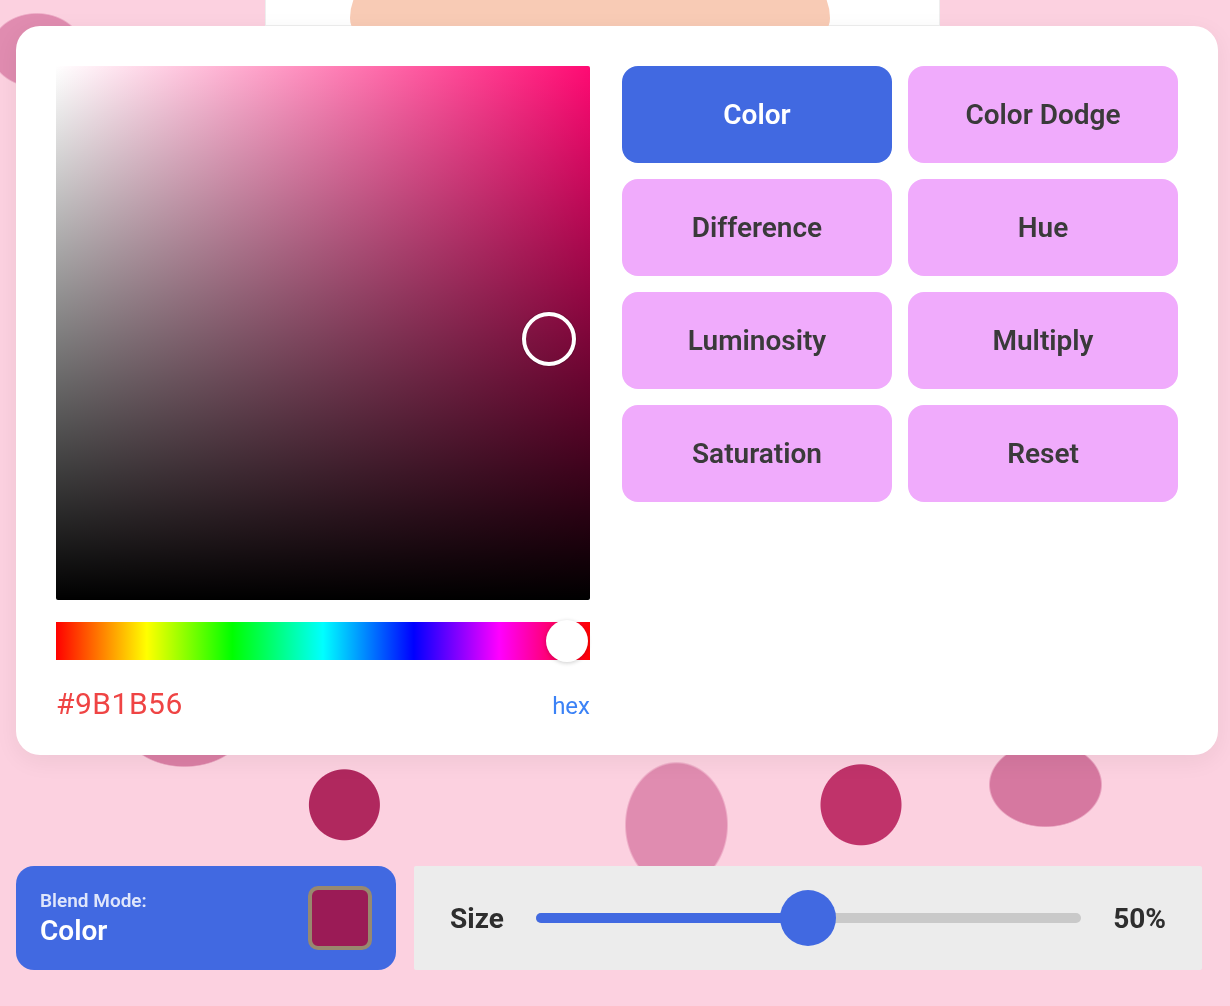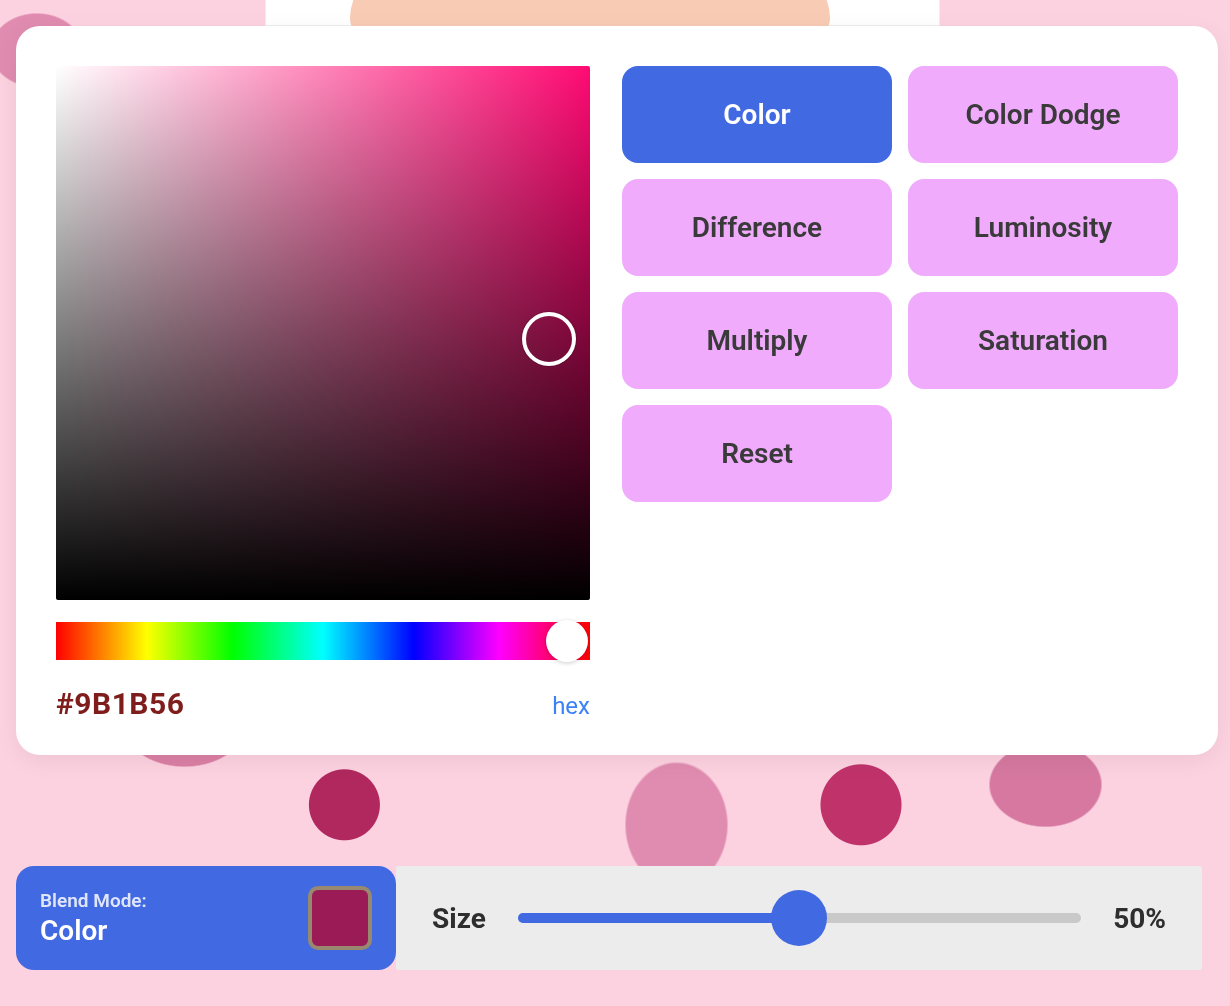--- a/index.html
+++ b/index.html
@@ -86,23 +86,23 @@
   background: #fff;
   border-radius: 50%;
   box-shadow: 0 1px 4px rgba(0,0,0,0.2);
 }
 .hex-row {
   display: flex; justify-content: space-between; align-items: baseline;
   margin-top: 26px;
 }
 .hex-value {
   font-size: 30px;
-  color: #7f1d1d;
+  color: #ef4444;
   letter-spacing: 0.5px;
-  font-weight: 700;
+  font-weight: 400;
 }
 .hex-label {
   font-size: 24px;
   color: #3b82f6;
 }
 .modes-col {
   flex: 1;
   display: grid;
   grid-template-columns: 1fr 1fr;
   gap: 16px;
@@ -120,20 +120,21 @@
   font-family: inherit;
 }
 .mode-btn.active {
   background: #4169e1;
   color: #fff;
 }
 .bottom-bar {
   position: absolute;
   left: 16px; right: 28px; top: 866px;
   display: flex;
+  gap: 18px;
   align-items: stretch;
 }
 .blend-chip {
   width: 380px;
   background: #4169e1;
   border-radius: 18px;
   padding: 20px 24px;
   display: flex;
   align-items: center;
   justify-content: space-between;
@@ -204,20 +205,21 @@
     <div class="hex-row">
       <span class="hex-value">#9B1B56</span>
       <span class="hex-label">hex</span>
     </div>
   </div>
 
   <div class="modes-col" id="modes-grid">
       <button class="mode-btn active">Color</button>
       <button class="mode-btn">Color Dodge</button>
       <button class="mode-btn">Difference</button>
+      <button class="mode-btn">Hue</button>
       <button class="mode-btn">Luminosity</button>
       <button class="mode-btn">Multiply</button>
       <button class="mode-btn">Saturation</button>
       <button class="mode-btn">Reset</button>
     </div>
 </div>
 
 <div class="bottom-bar">
   <div class="blend-chip">
     <div class="blend-text">

